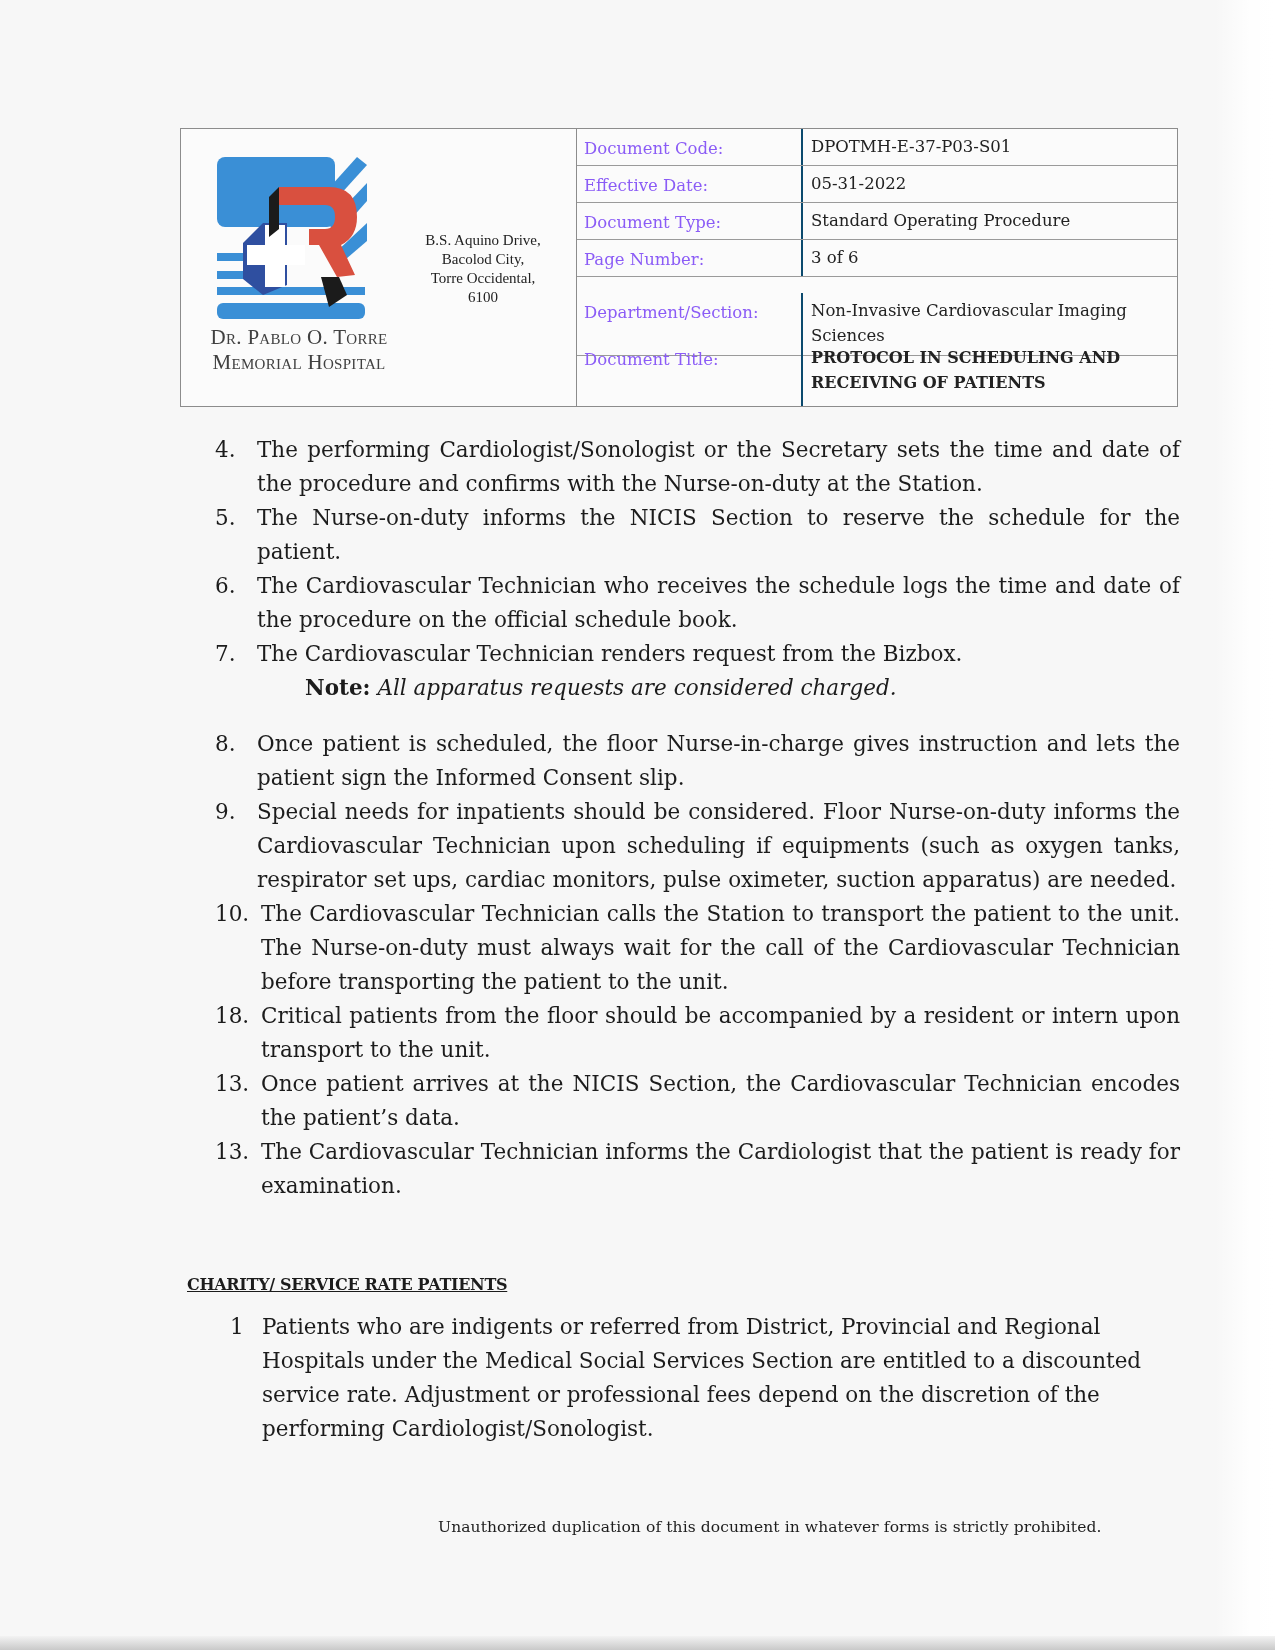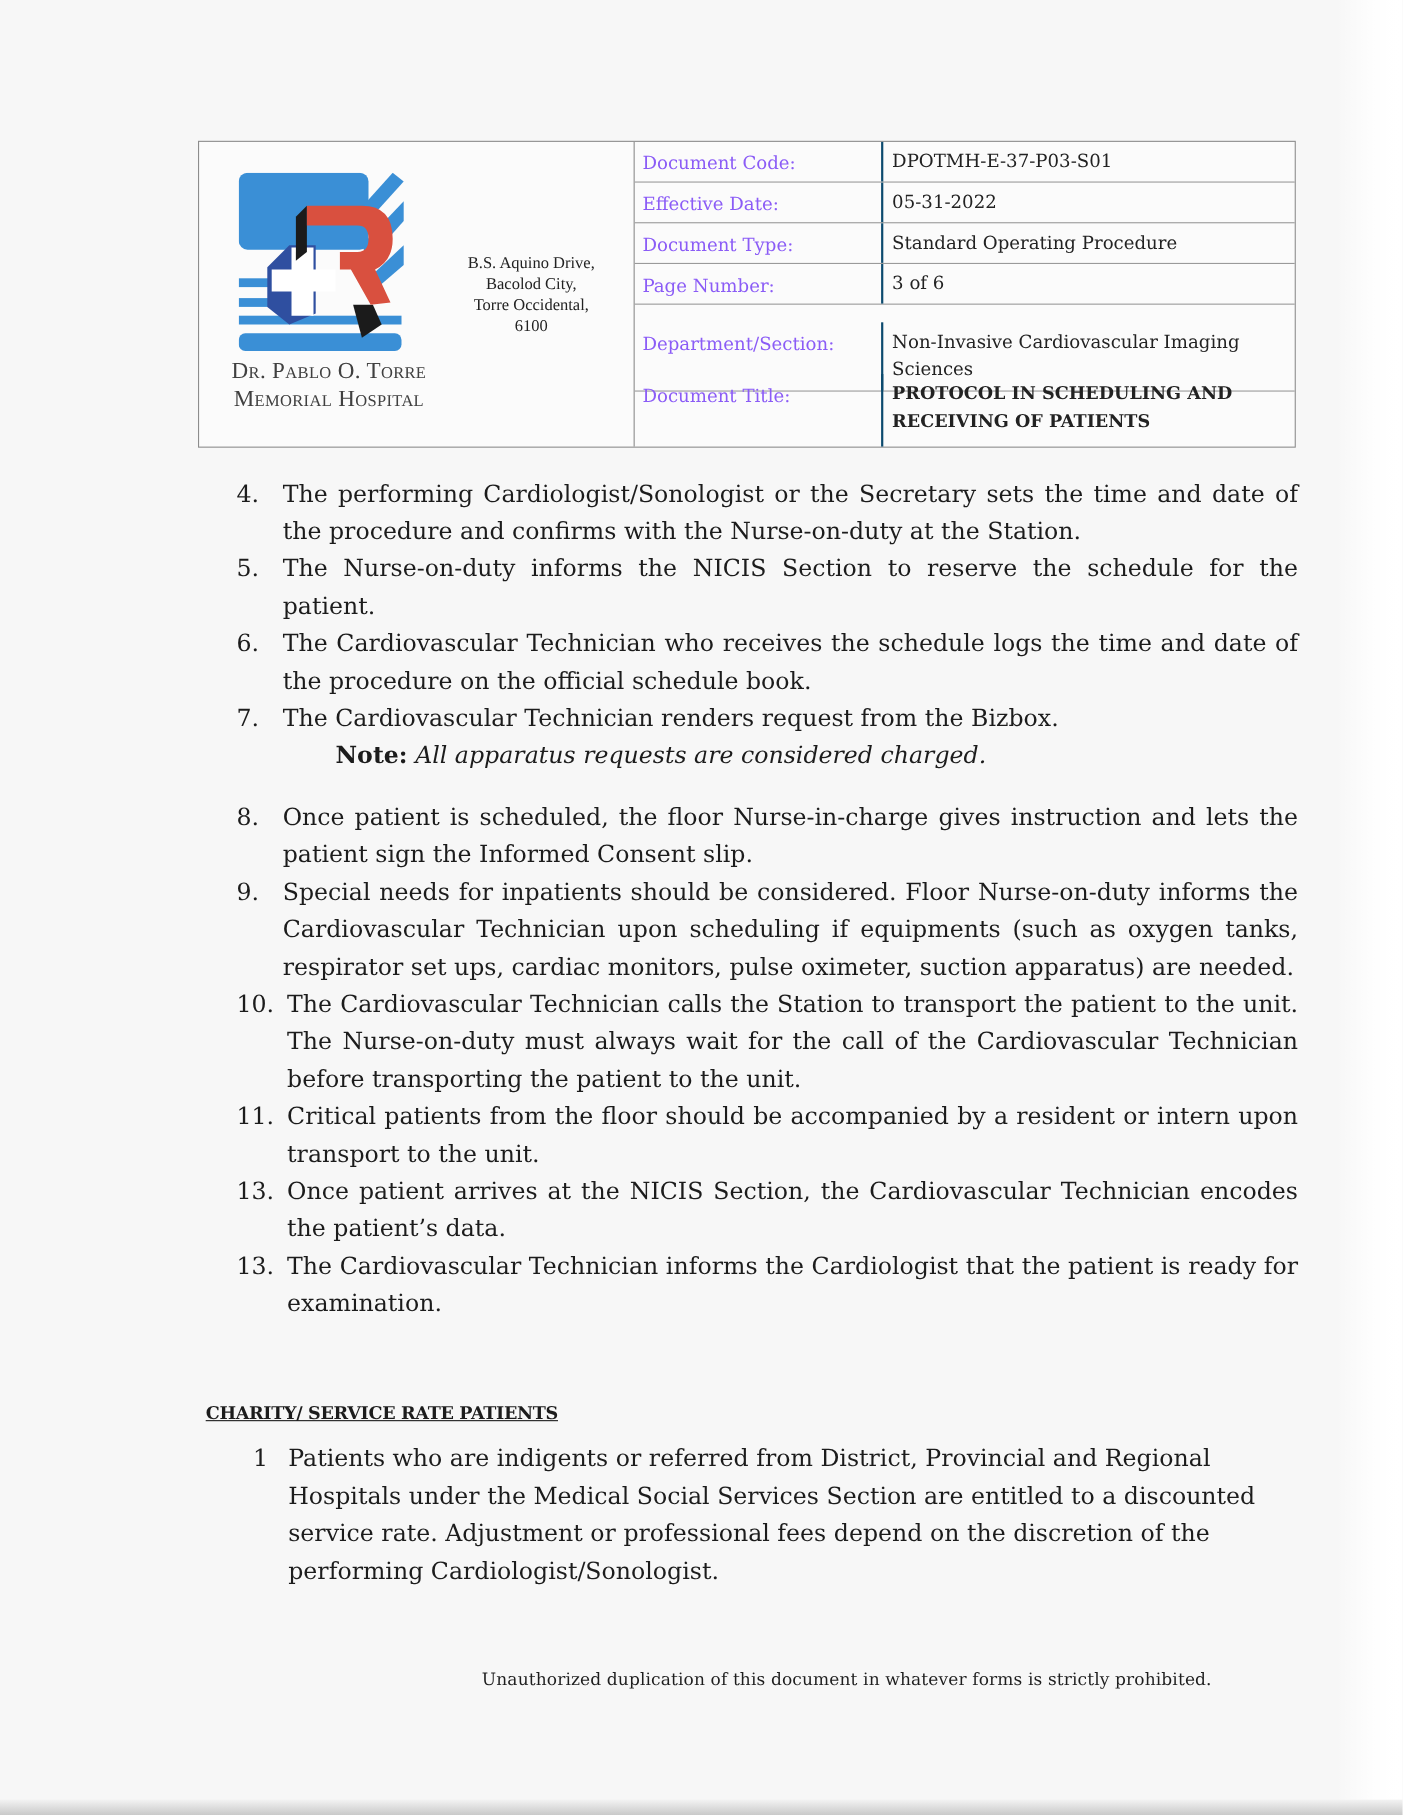--- a/index.html
+++ b/index.html
@@ -187,21 +187,21 @@
   </div>
   <div class="item">
     <span class="num">9.</span>
     <span>Special needs for inpatients should be considered. Floor Nurse-on-duty informs the Cardiovascular Technician upon scheduling if equipments (such as oxygen tanks, respirator set ups, cardiac monitors, pulse oximeter, suction apparatus) are needed.</span>
   </div>
   <div class="item two-digit">
     <span class="num">10.</span>
     <span>The Cardiovascular Technician calls the Station to transport the patient to the unit. The Nurse-on-duty must always wait for the call of the Cardiovascular Technician before transporting the patient to the unit.</span>
   </div>
   <div class="item two-digit">
-    <span class="num">11.</span>
+    <span class="num">18.</span>
     <span>Critical patients from the floor should be accompanied by a resident or intern upon transport to the unit.</span>
   </div>
   <div class="item two-digit">
     <span class="num">13.</span>
     <span>Once patient arrives at the NICIS Section, the Cardiovascular Technician encodes the patient’s data.</span>
   </div>
   <div class="item two-digit">
     <span class="num">13.</span>
     <span>The Cardiovascular Technician informs the Cardiologist that the patient is ready for examination.</span>
   </div>

